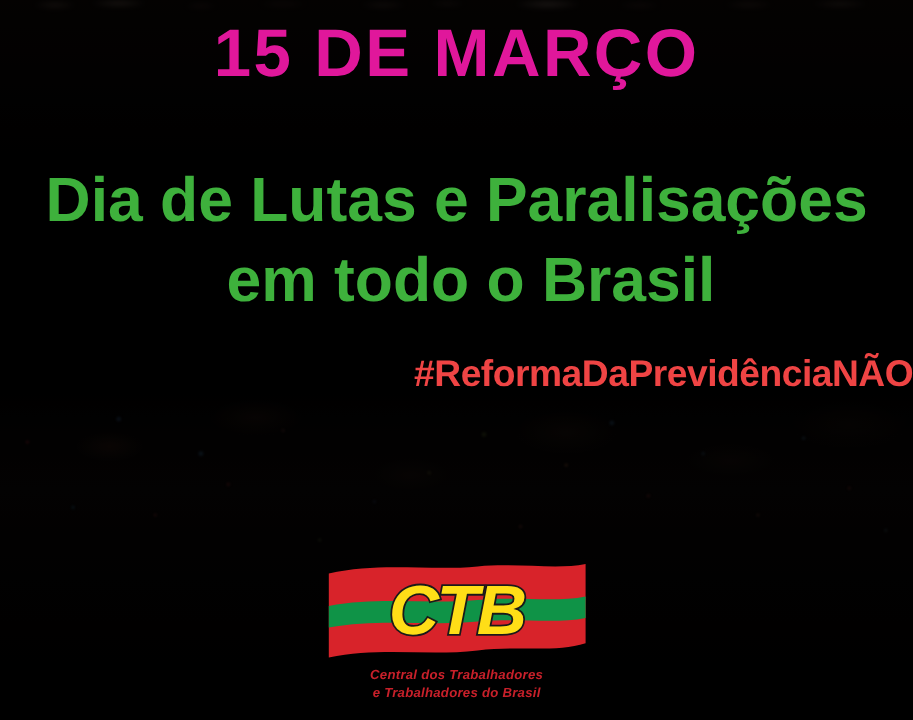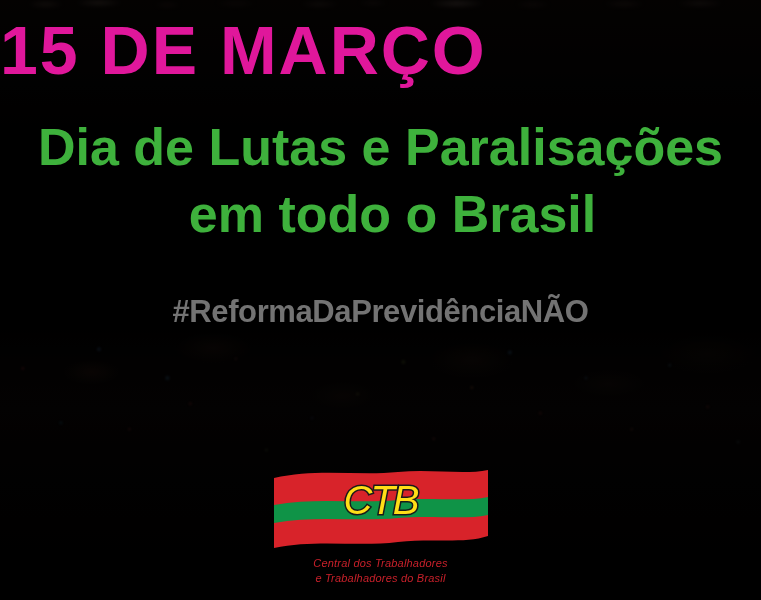--- a/index.html
+++ b/index.html
@@ -88,50 +88,51 @@
   .content {
     position: relative;
     width: 100%;
     height: 100%;
   }
 
   .headline {
     position: absolute;
     top: 16px;
     left: 0; right: 0;
+    text-align: center;
     color: #e0179b;
     font-family: "Liberation Sans", sans-serif;
     font-weight: bold;
-    font-size: 68px;
+    font-size: 56px;
     letter-spacing: 2px;
     line-height: 1.0;
     white-space: nowrap;
   }
 
   .subhead {
     position: absolute;
-    top: 114px;
+    top: 134px;
     left: 0; right: 0;
     text-align: center;
     color: #3eb13c;
     font-family: "Liberation Sans", sans-serif;
     font-weight: bold;
     font-size: 52px;
     line-height: 1.28;
     letter-spacing: 0px;
   }
   .subhead .line1 { display: block; white-space: nowrap; }
   .subhead .line2 { display: block; white-space: nowrap; margin-left: 24px; }
 
   .hashtag {
     position: absolute;
     top: 294px;
     left: 0; right: 0;
-    text-align: center;
-    color: #737373;
+    text-align: right;
+    color: #ef4444;
     font-family: "Liberation Sans", sans-serif;
     font-weight: bold;
     font-size: 31px;
     letter-spacing: -0.4px;
     white-space: nowrap;
   }
 
   
   .logo {
     position: absolute;
@@ -147,38 +148,38 @@
     width: 230px;
     height: 92px;
   }
   .logo-wordmark {
     position: absolute;
     left: 0; right: 0;
     top: 16px;
     text-align: center;
     font-family: "Liberation Sans", sans-serif;
     font-style: italic;
-    font-weight: normal;
-    font-size: 40px;
+    font-weight: bold;
+    font-size: 58px;
     letter-spacing: -2px;
     color: #ffde17;
     -webkit-text-stroke: 3px #1a1a1a;
     paint-order: stroke fill;
     line-height: 1;
     pointer-events: none;
   }
   .logo-tagline {
     position: absolute;
     left: 0; right: 0;
     top: 92px;
     text-align: center;
     color: #c8202a;
     font-family: "Liberation Sans", sans-serif;
     font-style: italic;
-    font-weight: normal;
+    font-weight: bold;
     font-size: 11px;
     line-height: 1.35;
     letter-spacing: .2px;
   }
   .logo-tagline span { display: block; white-space: nowrap; }
 </style>
 </head>
 <body>
 
 <div id="poster">

